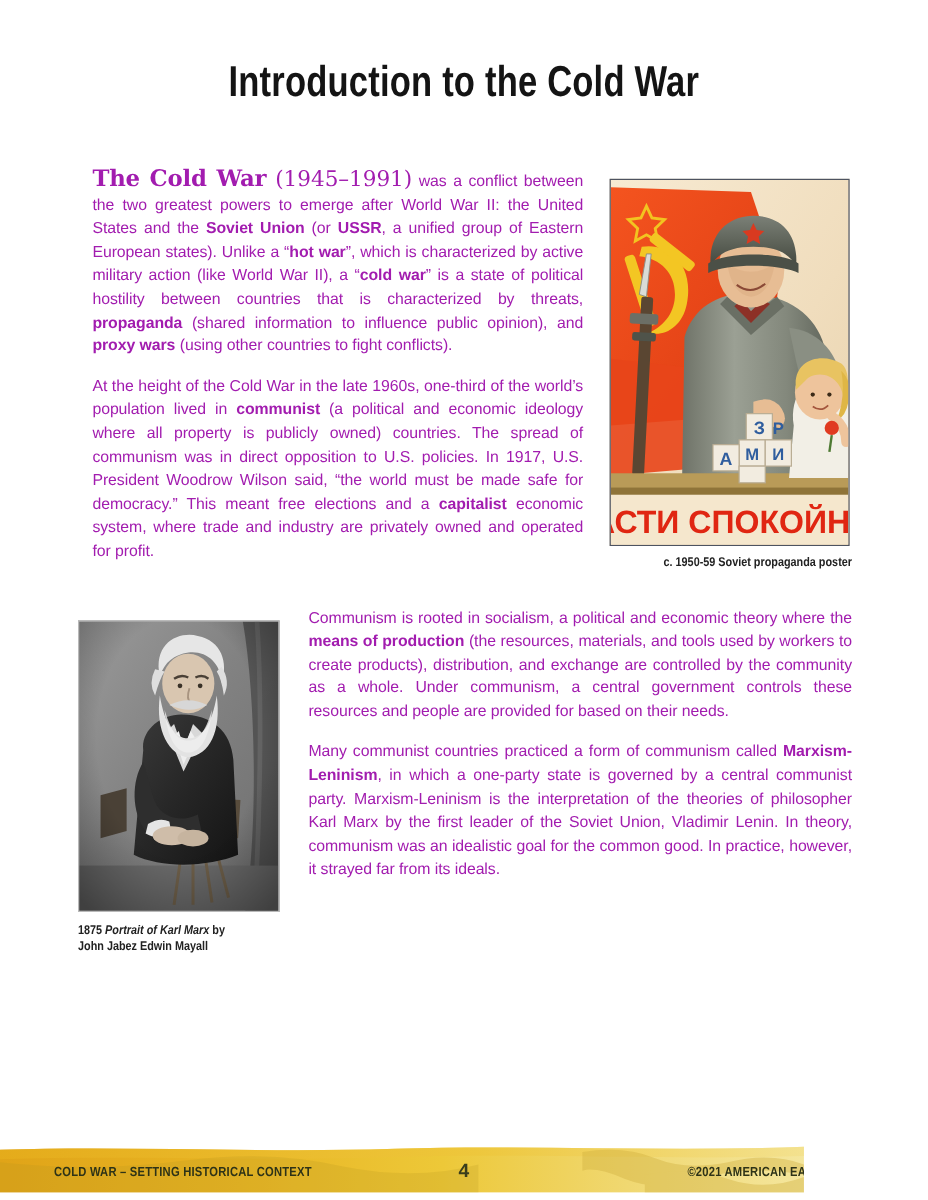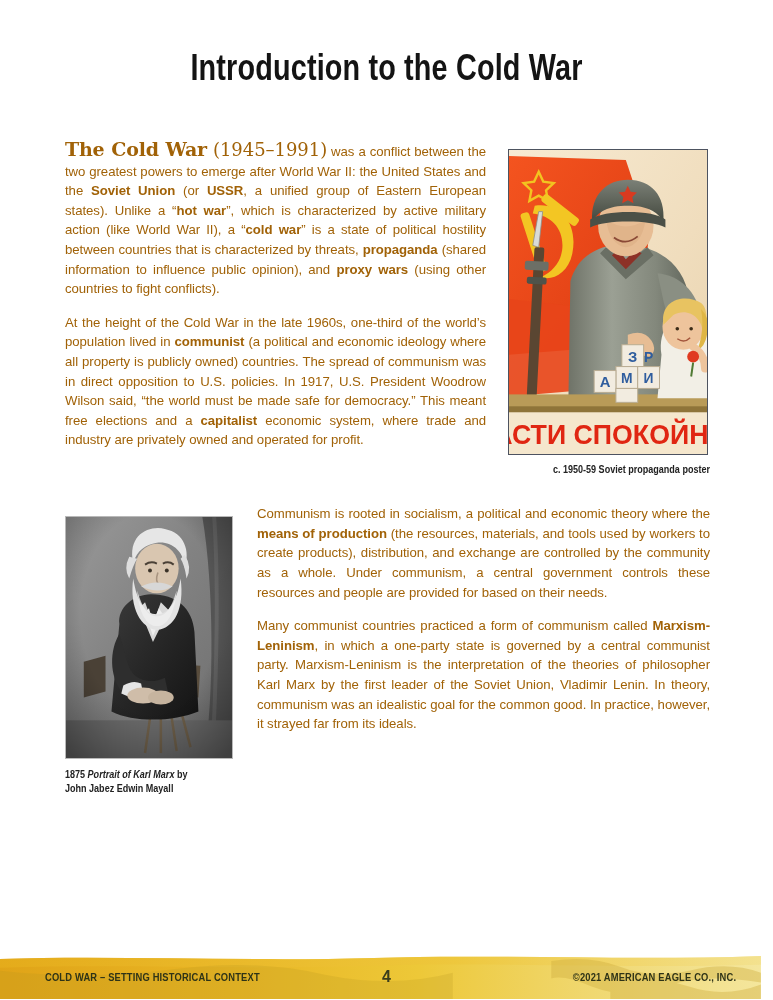--- a/index.html
+++ b/index.html
@@ -88,25 +88,25 @@
   }
   .fig-marx .caption {
     text-align: left;
     margin-top: 8px;
     transform-origin: left top;
   }
   .cap-italic { font-style: italic; }
 
   
   p.body {
-    margin: 0 0 14px 0;
+    margin: 0 0 14px 12px;
     font-size: 13.2px;
     line-height: 19.6px;
     text-align: justify;
-    color: #a16207;
+    color: #a21caf;
     letter-spacing: -0.05px;
   }
   p.body.last { margin-bottom: 0; }
   .lead {
     font-family: "DejaVu Serif", "Liberation Serif", serif;
     font-weight: 700;
     font-size: 19px;
     letter-spacing: -0.2px;
   }
   .lead-years {
@@ -114,21 +114,21 @@
     font-weight: 400;
     font-size: 18px;
   }
   b, strong { font-weight: 700; }
 
   
   .footer {
     position: absolute;
     left: 0;
     bottom: 0;
-    width: 761px;
+    width: 670px;
     height: 47px;
     overflow: hidden;
   }
   .footer-bg {
     position: absolute;
     inset: 0;
   }
   .footer-row {
     position: absolute;
     left: 0;

